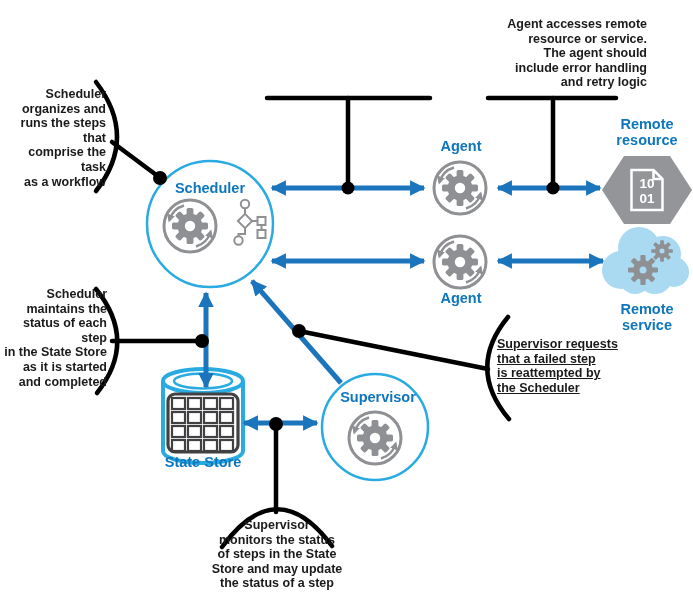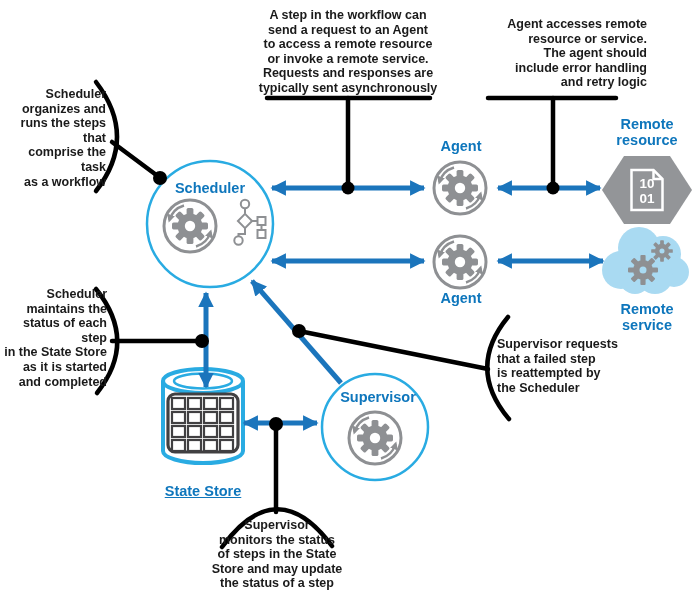--- a/index.html
+++ b/index.html
@@ -168,47 +168,41 @@
     <g fill="#000000">
       <circle cx="348" cy="188" r="6.5"></circle>
       <circle cx="553" cy="188" r="6.5"></circle>
       <circle cx="160" cy="178" r="7"></circle>
       <circle cx="202" cy="341" r="7"></circle>
       <circle cx="299" cy="331" r="7"></circle>
       <circle cx="276" cy="424" r="7"></circle>
     </g>
   </svg>
 
-  <div class="callout ta-c" style="left:247px; top:8px; width:202px;">A step in the workflow can
-send a request to an Agent
-to access a remote resource
-or invoke a remote service.
-Requests and responses are
-typically sent asynchronously</div>
 
   <div class="callout ta-l" style="left:487px; top:17px; width:160px;text-align:right;">Agent accesses remote
 resource or service.
 The agent should
 include error handling
 and retry logic</div>
 
   <div class="callout ta-r" style="right:587px; top:87px; width:100px;">Scheduler
 organizes and
 runs the steps that
 comprise the task
 as a workflow</div>
 
   <div class="callout ta-r" style="right:586px; top:287px; width:105px;">Scheduler
 maintains the
 status of each step
 in the State Store
 as it is started
 and completed</div>
 
-  <div class="callout ta-l" style="left:497px; top:337px; width:150px;">Supervisor requests
+  <div class="callout ta-l" style="left:497px; top:337px; width:150px;text-decoration:underline;">Supervisor requests
 that a failed step
 is reattempted by
 the Scheduler</div>
 
   <div class="callout ta-c" style="left:192px; top:518px; width:170px;">Supervisor
 monitors the status
 of steps in the State
 Store and may update
 the status of a step</div>
 
@@ -217,17 +211,17 @@
   <div class="nodelabel" style="left:421px; top:138px; width:80px;">Agent</div>
 
   <div class="nodelabel" style="left:421px; top:290px; width:80px;">Agent</div>
 
   <div class="nodelabel" style="left:599px; top:116px; width:96px;">Remote
 resource</div>
 
   <div class="nodelabel" style="left:599px; top:301px; width:96px;">Remote
 service</div>
 
-  <div class="nodelabel" style="left:148px; top:483px; width:110px;text-decoration:underline;">State Store</div>
+  <div class="nodelabel" style="left:148px; top:454px; width:110px;">State Store</div>
 
   <div class="nodelabel" style="left:323px; top:389px; width:110px;">Supervisor</div>
 
 </div>
 
 </body></html>

